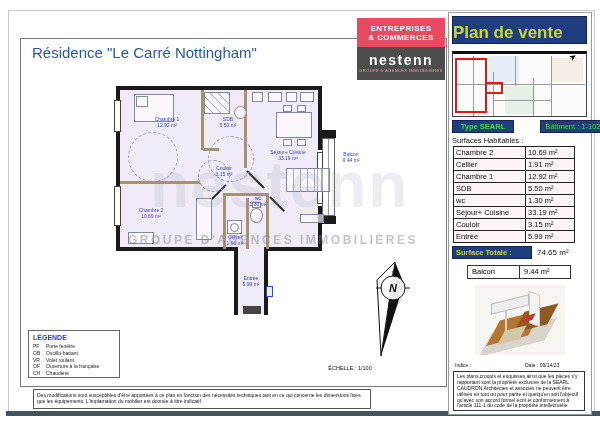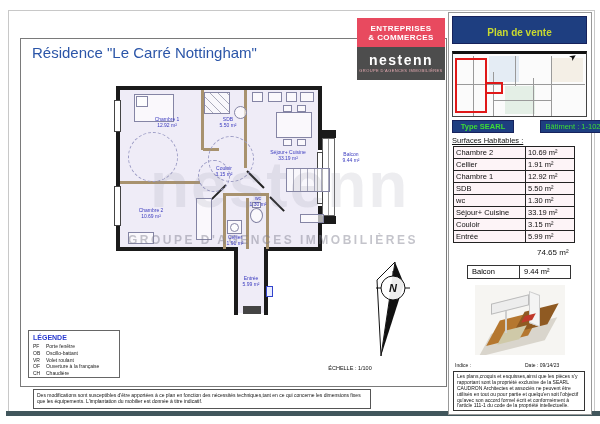--- a/index.html
+++ b/index.html
@@ -181,42 +181,42 @@
     <div class="legenditem">
         <span class="ab">CH</span>
         <span>Chaudière</span>
       </div>
   </div>
 
   <div class="abs tiny" style="left:33px;top:389px;width:338px;height:20px;border:1px solid #555;box-sizing:border-box;padding:2px 3px;">Des modifications sont susceptibles d'être apportées à ce plan en fonction des nécessités techniques,tant en ce qui concerne les dimensions fixes que les équipements. L'implantation du mobilier est donnée à titre indicatif.</div>
 
   <div class="abs" style="left:448px;top:12px;width:144px;height:403px;border:1px solid #999;box-sizing:border-box;background:#fff;">
 
-    <div class="abs navy" style="left:3px;top:3px;width:135px;height:28px;font-size:10px;font-weight:bold;text-align:center;line-height:32px;">Plan de vente</div>
+    <div class="abs navy" style="left:3px;top:3px;width:135px;height:28px;font-size:17px;font-weight:bold;text-align:left;line-height:32px;">Plan de vente</div>
 
     <div class="abs" style="left:3px;top:38px;width:135px;height:66px;border:1px solid #444;border-top:3px solid #111;box-sizing:border-box;background:#fbfbfb;overflow:hidden;">
       <div class="abs" style="left:36px;top:2px;width:30px;height:26px;background:#e4ecf4;"></div>
       <div class="abs" style="left:52px;top:32px;width:30px;height:28px;background:#e4efe6;"></div>
       <div class="abs" style="left:98px;top:4px;width:32px;height:24px;background:#f4efe6;"></div>
       <div class="mini-line" style="left:20px;top:2px;width:1px;height:60px;"></div>
       <div class="mini-line" style="left:40px;top:18px;width:1px;height:44px;"></div>
       <div class="mini-line" style="left:62px;top:2px;width:1px;height:30px;"></div>
       <div class="mini-line" style="left:80px;top:24px;width:1px;height:38px;"></div>
       <div class="mini-line" style="left:98px;top:2px;width:1px;height:60px;"></div>
       <div class="mini-line" style="left:2px;top:30px;width:130px;height:1px;"></div>
       <div class="mini-line" style="left:40px;top:46px;width:58px;height:1px;"></div>
       <div class="abs" style="left:2px;top:4px;width:32px;height:55px;border:2px solid #e01818;box-sizing:border-box;"></div>
       <div class="abs" style="left:34px;top:28px;width:16px;height:12px;border:2px solid #e01818;border-left:none;box-sizing:border-box;"></div>
       <div class="abs" style="left:116px;top:-2px;font-size:9px;color:#111;transform:rotate(-35deg);">➤</div>
     </div>
 
     <div class="abs navy greenTxt" style="left:3px;top:107px;width:62px;height:13px;font-size:7.5px;font-weight:bold;text-align:center;line-height:12px;">Type SEARL</div>
     <div class="abs navy greenTxt" style="left:72px;top:107px;width:66px;height:13px;font-size:7.5px;font-weight:normal;text-align:center;line-height:12px;margin-left:19px;">Bâtiment : 1-102</div>
 
-    <div class="abs" style="left:3px;top:123px;font-size:7.5px;color:#111;text-decoration:underline;">Surfaces Habitables :</div>
+    <div class="abs" style="left:3px;top:123px;font-size:7.5px;color:#111;">Surfaces Habitables :</div>
 
     <table class="surf abs" style="left:4px;top:133px;">
       <tbody>
           <tr>
             <td>Chambre 2</td>
             <td class="v">10.69 m²</td>
           </tr>
       <tr>
             <td>Cellier</td>
             <td class="v">1.91 m²</td>
@@ -241,20 +241,21 @@
             <td>Couloir</td>
             <td class="v">3.15 m²</td>
           </tr>
       <tr>
             <td>Entrée</td>
             <td class="v">5.99 m²</td>
           </tr>
     </tbody>
       </table>
 
+    <div class="abs navy" style="left:3px;top:233px;width:80px;height:13px;font-size:7.5px;font-weight:bold;text-align:left;padding-left:3px;line-height:12px;">Surface Totale :</div>
     <div class="abs" style="left:88px;top:235px;font-size:8px;color:#111;">74.65 m²</div>
 
     <div class="abs" style="left:18px;top:252px;width:104px;height:14px;border:1px solid #333;box-sizing:border-box;display:flex;">
       <span style="width:52px;border-right:1px solid #333;font-size:7.5px;line-height:12px;padding-left:4px;box-sizing:border-box;">Balcon</span>
       <span style="font-size:7.5px;line-height:12px;padding-left:4px;">9.44 m²</span>
     </div>
 
     <div class="abs" style="left:26px;top:272px;width:90px;height:70px;background:#f6f5f2;overflow:hidden;">
       <div class="abs skew" style="left:10px;top:42px;width:66px;height:20px;background:#d9d5cc;"></div>
       <div class="abs skew" style="left:18px;top:32px;width:42px;height:22px;background:#b5772f;"></div>

